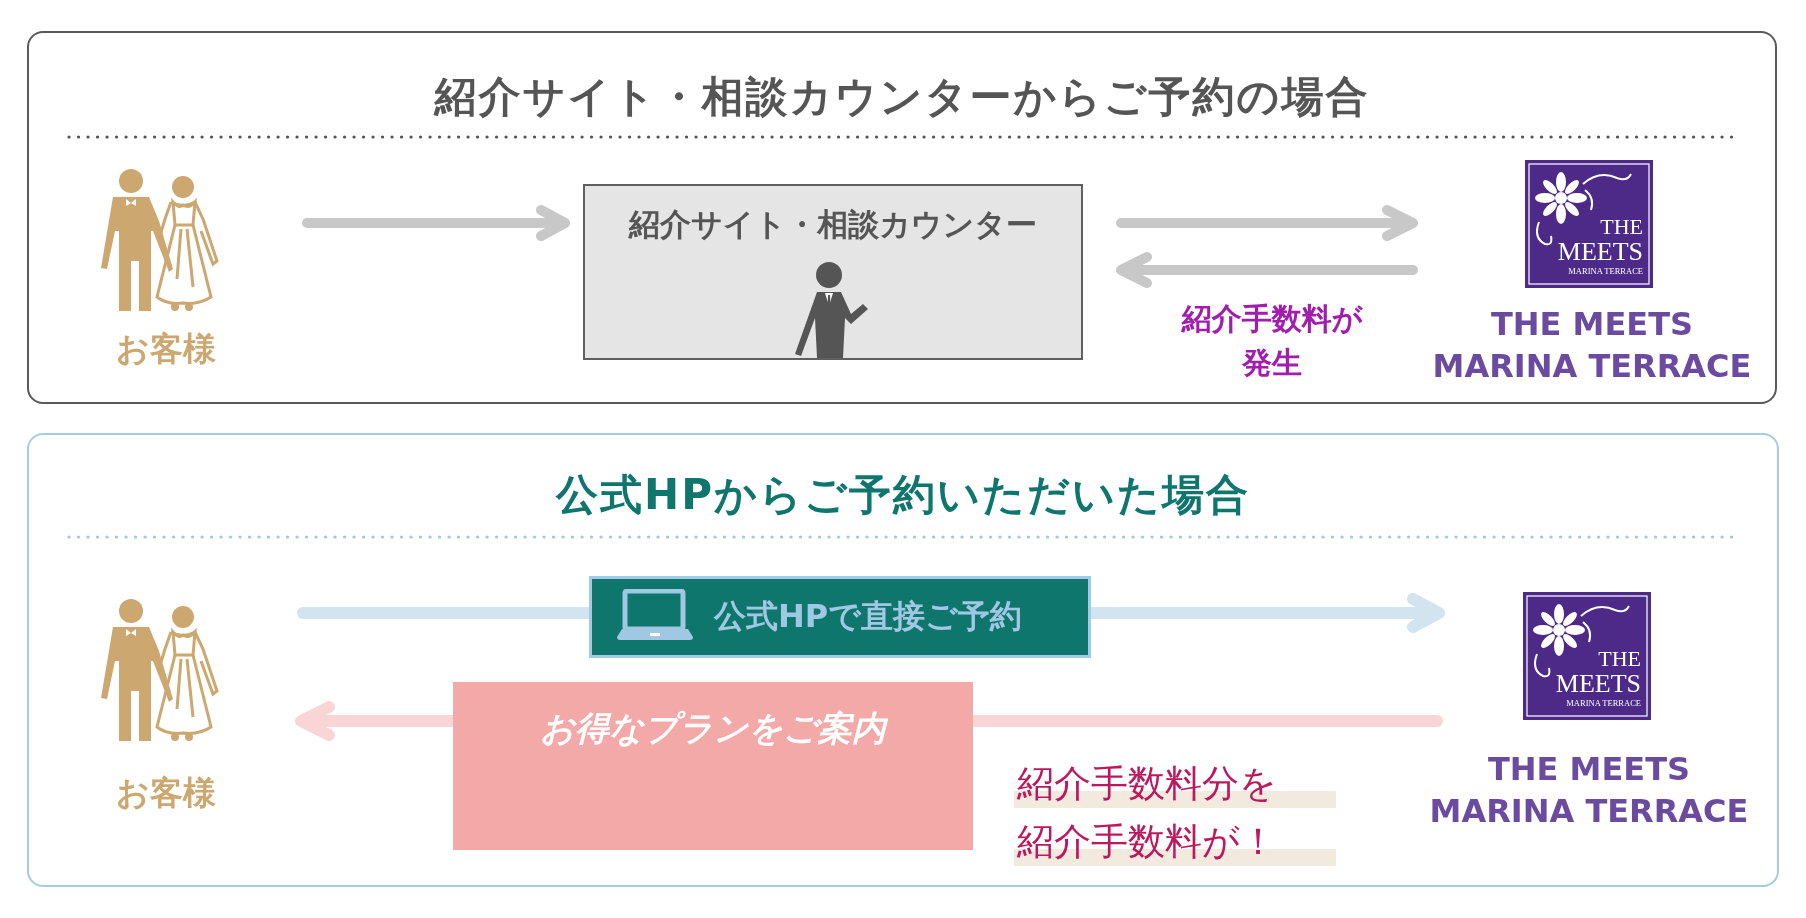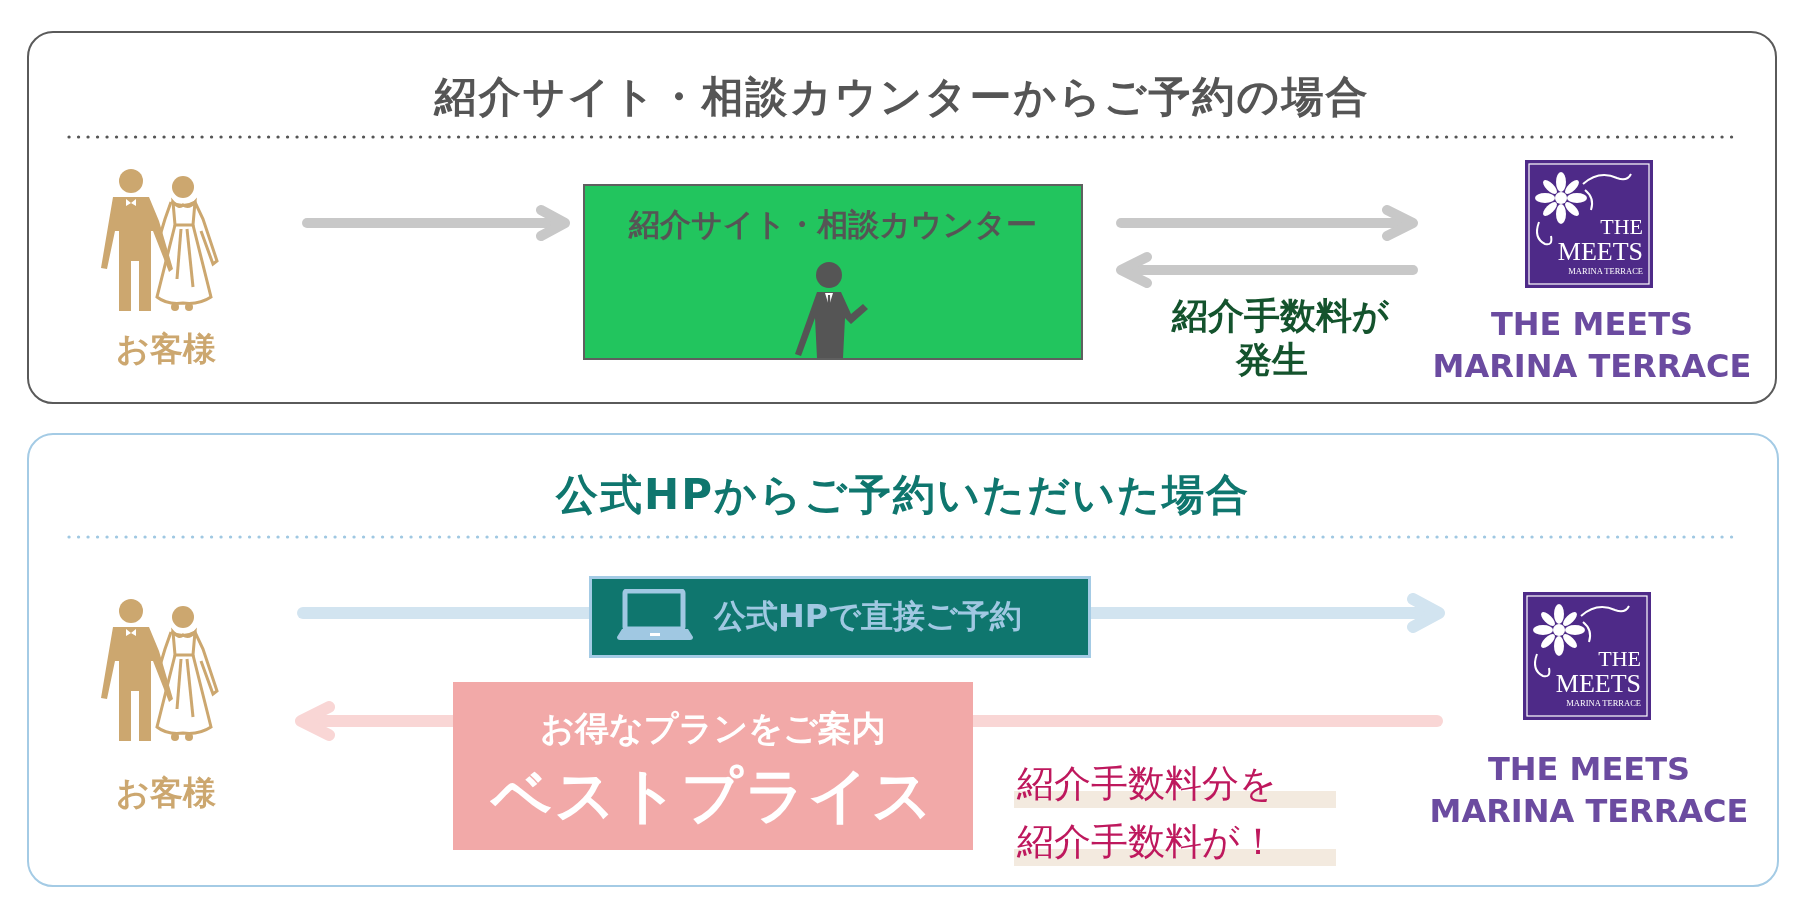--- a/index.html
+++ b/index.html
@@ -1,30 +1,30 @@
 <!DOCTYPE html>
 <html><head>
 <meta charset="utf-8">
 <style>
   html, body { margin:0; padding:0; background:#ffffff; }
   body { width:1806px; height:918px; position:relative; overflow:hidden;
          font-family:"DejaVu Sans", "Liberation Sans", sans-serif; }
   .abs { position:absolute; }
-  .panel { position:absolute; box-sizing:border-box; border-radius:26px; background:#fff; }
+  .panel { position:absolute; box-sizing:border-box; border-radius:16px; background:#fff; }
   .panel-top { left:27px; top:31px; width:1750px; height:373px; border:2.5px solid #5a5a5a; }
   .panel-bottom { left:27px; top:433px; width:1752px; height:454px; border:2.5px solid #a4cbe5; }
   .title { position:absolute; left:0; width:100%; text-align:center; font-weight:bold;
            font-size:42px; letter-spacing:2px; white-space:nowrap; }
   .dots { position:absolute; left:38px; right:38px; height:4px; }
   .center-text { position:absolute; text-align:center; white-space:nowrap; font-weight:bold; }
   .box-counter { position:absolute; left:554px; top:151px; width:500px; height:176px;
-                 box-sizing:border-box; border:2px solid #5f5f5f; background:#22c55e;text-decoration:underline; }
+                 box-sizing:border-box; border:2px solid #5f5f5f; background:#e5e5e5;text-decoration:underline; }
   .hp-box { position:absolute; left:560px; top:141px; width:502px; height:82px; box-sizing:border-box;
             border:3px solid #a4cbe5; background:#0f766e; }
-  .pink-box { position:absolute; left:424px; top:247px; width:520px; height:168px; background:#f2a9a8; }
+  .pink-box { position:absolute; left:424px; top:247px; width:520px; height:168px; background:#f2a9a8;font-style:italic; }
   .hl { position:absolute; background:#f3eadf; }
   .logo-svg { position:absolute; }
 </style>
 </head>
 <body>
 
 <div class="panel panel-top">
   <div class="title" style="top:36px;color:#555555;">紹介サイト・相談カウンターからご予約の場合</div>
   <svg class="dots" style="top:102px;" width="1670" height="4">
     <line x1="2" y1="2" x2="1670" y2="2" stroke="#555555" stroke-width="3.2" stroke-linecap="round" stroke-dasharray="0.1 9.4"></line>
@@ -72,21 +72,21 @@
   </div>
 
   <svg class="abs" style="left:1086px;top:172px;" width="304" height="90">
     <g stroke="#c8c8c8" stroke-width="10" stroke-linecap="round" stroke-linejoin="round" fill="none">
       <line x1="6" y1="18" x2="296" y2="18"></line>
       <polyline points="272,5 298,18 272,31"></polyline>
       <line x1="8" y1="65" x2="298" y2="65"></line>
       <polyline points="32,52 6,65 32,78"></polyline>
     </g>
   </svg>
-  <div class="center-text" style="left:1143px;width:200px;top:264px;font-size:36px;color:#14532d;line-height:44px;font-family:Liberation Mono, monospace;">
+  <div class="center-text" style="left:1143px;width:200px;top:264px;font-size:30px;color:#a21caf;line-height:44px;">
     <div>紹介手数料が</div>
     <div>発生</div>
   </div>
 
   <svg class="logo-svg" style="left:1496px;top:127px;" width="128" height="128" viewBox="0 0 128 128">
     <rect width="128" height="128" fill="#4e2a88"></rect>
     <rect x="4" y="4" width="120" height="120" fill="none" stroke="#ffffff" stroke-width="1.2"></rect>
     <g fill="#ffffff">
       <ellipse cx="36" cy="38" rx="6" ry="6"></ellipse>
       <ellipse cx="36" cy="22" rx="5" ry="10"></ellipse>
@@ -137,21 +137,20 @@
     <svg class="abs" style="left:24px;top:10px;" width="78" height="52" viewBox="0 0 78 52">
       <rect x="9" y="2" width="58" height="38" rx="2" fill="none" stroke="#a0c8e2" stroke-width="5"></rect>
       <path d="M6 40 L72 40 L77 48 Q77 51 74 51 L4 51 Q1 51 1 48 Z" fill="#a0c8e2"></path>
       <rect x="34" y="44" width="10" height="3" fill="#ffffff"></rect>
     </svg>
     <div class="abs" style="left:122px;top:16px;font-size:32px;color:#a0c8e2;font-weight:bold;white-space:nowrap;">公式HPで直接ご予約</div>
   </div>
 
   <div class="pink-box">
     <div class="center-text" style="left:0;width:100%;top:24px;font-size:34px;color:#ffffff;">お得なプランをご案内</div>
-    <div class="center-text" style="left:0;width:100%;top:74px;font-size:60px;color:#ffffff;letter-spacing:2px;">ベストプライス</div>
   </div>
 
   <div class="hl" style="left:985px;top:356px;width:322px;height:17px;"></div>
   <div class="hl" style="left:985px;top:414px;width:322px;height:17px;"></div>
   <div class="abs" style="left:988px;top:320px;width:322px;font-size:37px;color:#be185d;font-weight:normal;line-height:58px;white-space:nowrap;">
     <div>紹介手数料分を</div>
     <div>紹介手数料が！</div>
   </div>
 
   <svg class="abs" style="left:70px;top:164px;" width="134" height="144" viewBox="0 0 134 144">

